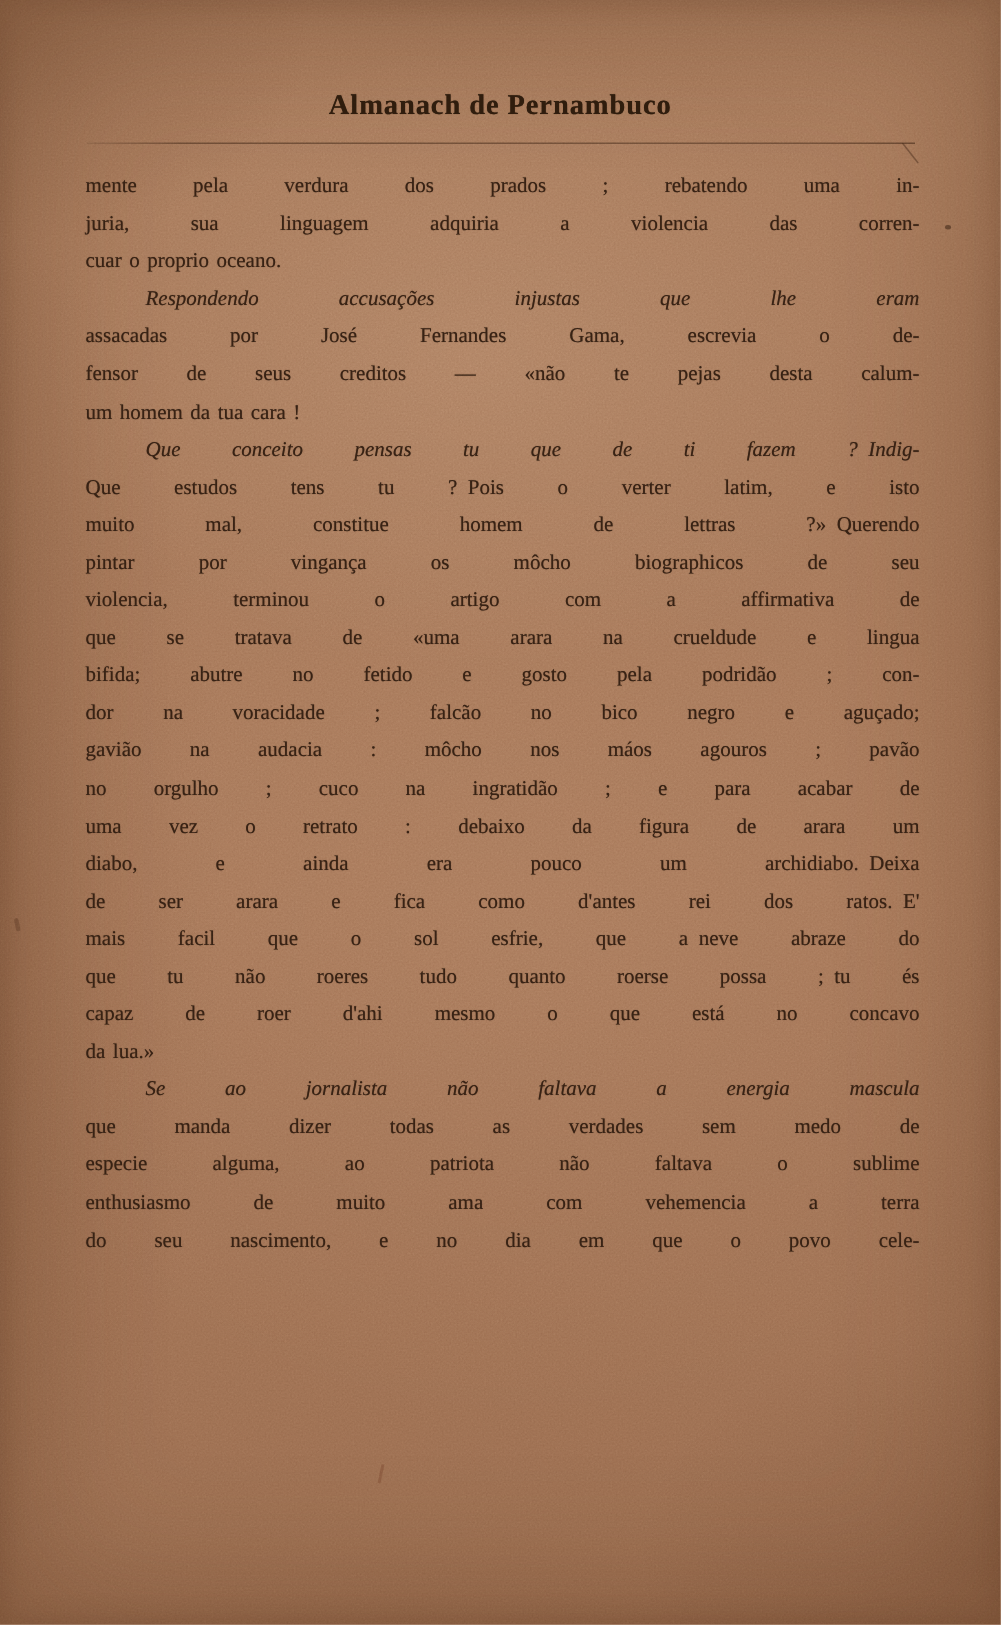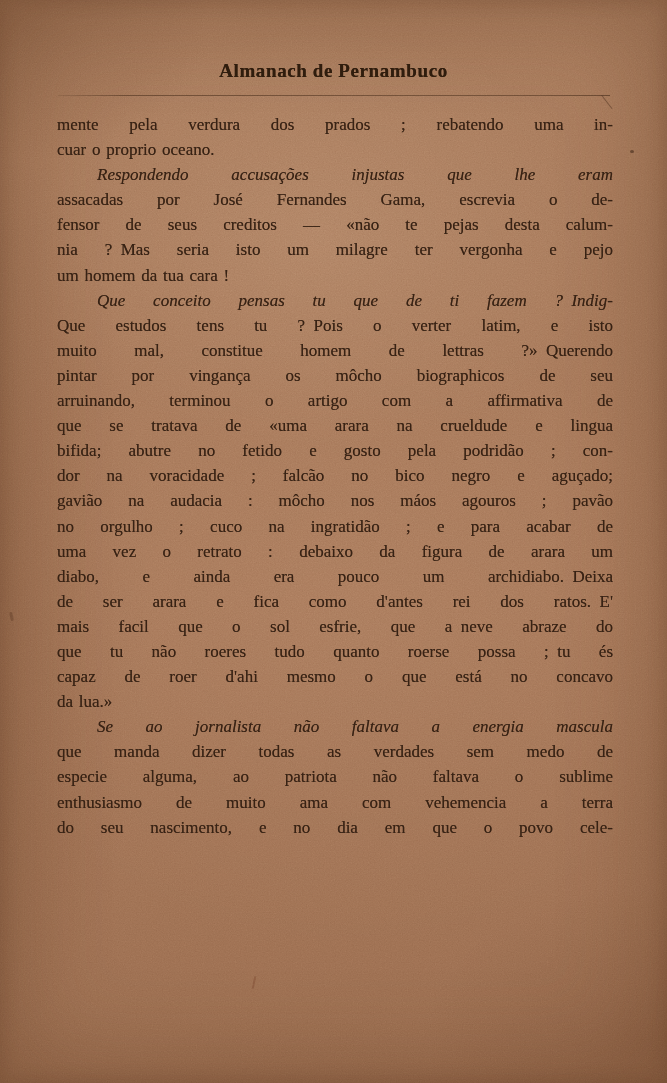--- a/index.html
+++ b/index.html
@@ -34,21 +34,21 @@
     position: absolute; top: 95px; left: 58px; width: 552px; height: 1px;
     background: linear-gradient(90deg, rgba(72,45,26,.15), rgba(72,45,26,.55) 12%, rgba(72,45,26,.5) 88%, rgba(72,45,26,.6));
   }
   .header-rule-tick {
     position: absolute; top: 95px; left: 602px; width: 17px; height: 1px;
     background: rgba(72,45,26,.45);
     transform: rotate(52deg); transform-origin: left top;
   }
   .page-body {
     position: absolute; top: 112px; left: 57px; width: 556px;
-    font-size: 17px; line-height: 25.1px;
+    font-size: 14px; line-height: 25.1px;
     color: var(--ink, #3c2617);
     word-spacing: 1.5px;
   }
   .line {
     text-align: justify; text-align-last: justify;
     text-shadow: 0 0 .6px rgba(60,38,22,.65);
     white-space: normal;
   }
   .line.indent { text-indent: 40px; font-style: italic; }
   .line.para-end { text-align-last: left; }
@@ -70,31 +70,31 @@
 
 <div class="page" style="--paper: #b78b6b; --ink: #3c2617; --ink-strong: #33200f;">
 
   <div class="header-title">Almanach de Pernambuco</div>
 
   <div class="header-rule"></div>
   <div class="header-rule-tick"></div>
 
   <div class="page-body">
       <div class="line">mente pela verdura dos prados ; rebatendo uma in-</div>
+      <div class="line">juria, sua linguagem adquiria a violencia das corren-</div>
       <div class="line para-end">cuar o proprio oceano.</div>
       <div class="line indent">Respondendo accusações injustas que lhe eram</div>
       <div class="line">assacadas por José Fernandes Gama, escrevia o de-</div>
       <div class="line">fensor de seus creditos — «não te pejas desta calum-</div>
-      <div class="line">nia ? Mas seria isto um milagre ter vergonha e pejo</div>
       <div class="line para-end">um homem da tua cara !</div>
       <div class="line indent">Que conceito pensas tu que de ti fazem ? Indig-</div>
       <div class="line">Que estudos tens tu ? Pois o verter latim, e isto</div>
       <div class="line">muito mal, constitue homem de lettras ?» Querendo</div>
       <div class="line">pintar por vingança os môcho biographicos de seu</div>
-      <div class="line">arruinando, terminou o artigo com a affirmativa de</div>
+      <div class="line">violencia, terminou o artigo com a affirmativa de</div>
       <div class="line">que se tratava de «uma arara na crueldude e lingua</div>
       <div class="line">bifida; abutre no fetido e gosto pela podridão ; con-</div>
       <div class="line">dor na voracidade ; falcão no bico negro e aguçado;</div>
       <div class="line">gavião na audacia : môcho nos máos agouros ; pavão</div>
       <div class="line">no orgulho ; cuco na ingratidão ; e para acabar de</div>
       <div class="line">uma vez o retrato : debaixo da figura de arara um</div>
       <div class="line">diabo, e ainda era pouco um archidiabo. Deixa</div>
       <div class="line">de ser arara e fica como d'antes rei dos ratos. E'</div>
       <div class="line">mais facil que o sol esfrie, que a neve abraze do</div>
       <div class="line">que tu não roeres tudo quanto roerse possa ; tu és</div>

